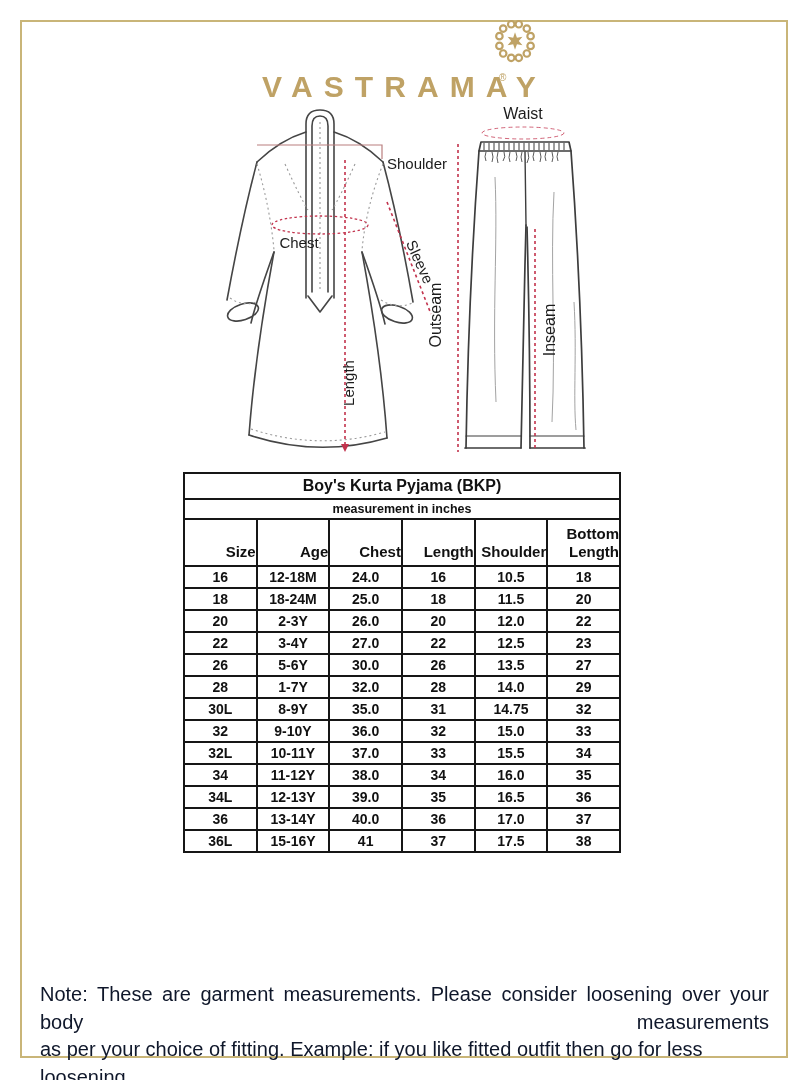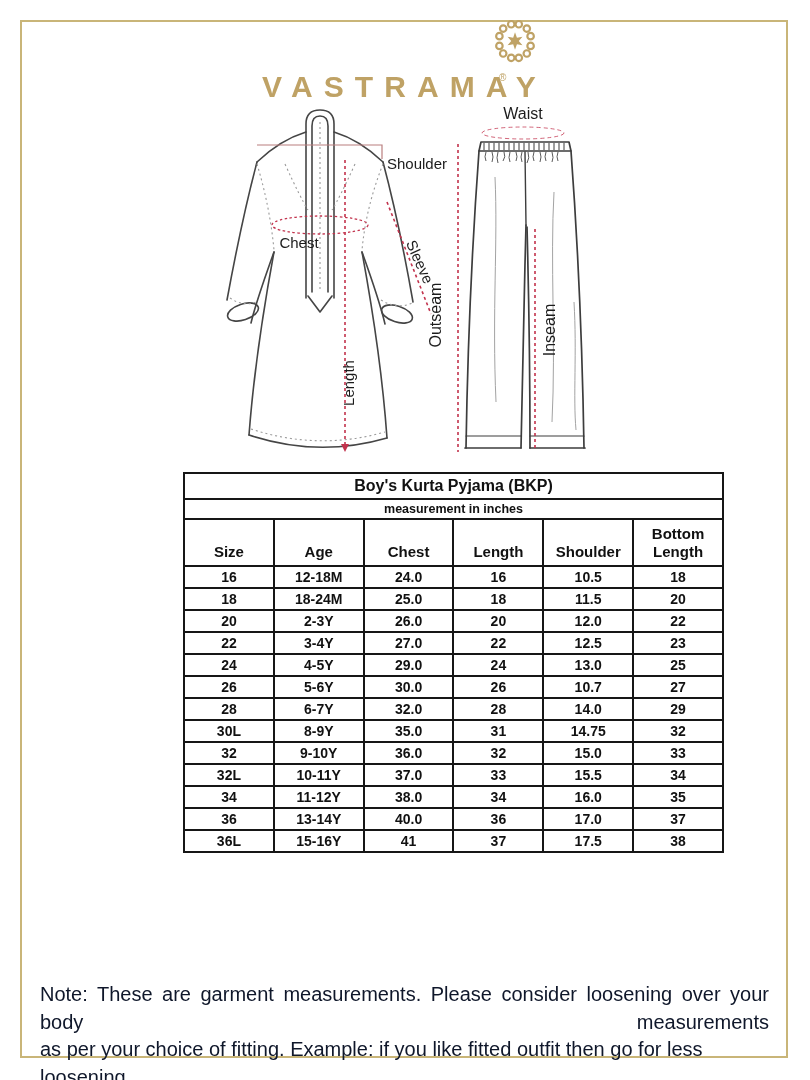--- a/index.html
+++ b/index.html
@@ -22,30 +22,30 @@
   }
   .ornament{position:absolute;left:489px;top:15px;width:52px;height:52px;}
   
   .diagram{position:absolute;left:150px;top:102px;width:500px;height:372px;}
   svg text{
     font-family:"Liberation Sans",sans-serif;font-size:15px;fill:#1c1c1c;font-weight:400;
   }
   svg text.big{font-size:16px;}
   
   table.size-table{
-    position:absolute;left:183px;top:472px;width:541px;
+    position:absolute;left:183px;top:472px;width:438px;
     border-collapse:collapse;table-layout:fixed;
   }
   .size-table td,.size-table th{
     border:2px solid #161616;text-align:center;vertical-align:middle;
     padding:0;font-weight:700;color:#111;
   }
   .size-table .t-title{height:24px;font-size:16px;}
   .size-table .t-sub{height:18px;font-size:12.5px;margin-left:8px;}
-  .size-table th{height:42px;font-size:15px;vertical-align:bottom;padding-bottom:3px;line-height:1.25;}
+  .size-table th{height:42px;font-size:15px;vertical-align:bottom;padding-bottom:3px;line-height:1.25;text-align:right;}
   .size-table td.cell{height:20px;font-size:14px;line-height:20px;white-space:nowrap;}
   
   .note{
     position:absolute;left:40px;right:41px;top:981px;
     font-size:20px;line-height:27.5px;color:#0f172a;
   }
   .note .l1{display:block;text-align:justify;text-align-last:justify;}
   .note .l2{display:block;text-align:left;}
 </style>
 </head>
@@ -205,38 +205,30 @@
       </tr>
       <tr>
         <td class="cell">22</td>
         <td class="cell">3-4Y</td>
         <td class="cell">27.0</td>
         <td class="cell">22</td>
         <td class="cell">12.5</td>
         <td class="cell">23</td>
       </tr>
       <tr>
-        <td class="cell">24</td>
-        <td class="cell">4-5Y</td>
-        <td class="cell">29.0</td>
-        <td class="cell">24</td>
-        <td class="cell">13.0</td>
-        <td class="cell">25</td>
-      </tr>
-      <tr>
         <td class="cell">26</td>
         <td class="cell">5-6Y</td>
         <td class="cell">30.0</td>
         <td class="cell">26</td>
-        <td class="cell">10.7</td>
+        <td class="cell">13.5</td>
         <td class="cell">27</td>
       </tr>
       <tr>
         <td class="cell">28</td>
-        <td class="cell">6-7Y</td>
+        <td class="cell">1-7Y</td>
         <td class="cell">32.0</td>
         <td class="cell">28</td>
         <td class="cell">14.0</td>
         <td class="cell">29</td>
       </tr>
       <tr>
         <td class="cell">30L</td>
         <td class="cell">8-9Y</td>
         <td class="cell">35.0</td>
         <td class="cell">31</td>
@@ -261,20 +253,28 @@
       </tr>
       <tr>
         <td class="cell">34</td>
         <td class="cell">11-12Y</td>
         <td class="cell">38.0</td>
         <td class="cell">34</td>
         <td class="cell">16.0</td>
         <td class="cell">35</td>
       </tr>
       <tr>
+        <td class="cell">34L</td>
+        <td class="cell">12-13Y</td>
+        <td class="cell">39.0</td>
+        <td class="cell">35</td>
+        <td class="cell">16.5</td>
+        <td class="cell">36</td>
+      </tr>
+      <tr>
         <td class="cell">36</td>
         <td class="cell">13-14Y</td>
         <td class="cell">40.0</td>
         <td class="cell">36</td>
         <td class="cell">17.0</td>
         <td class="cell">37</td>
       </tr>
       <tr>
         <td class="cell">36L</td>
         <td class="cell">15-16Y</td>

